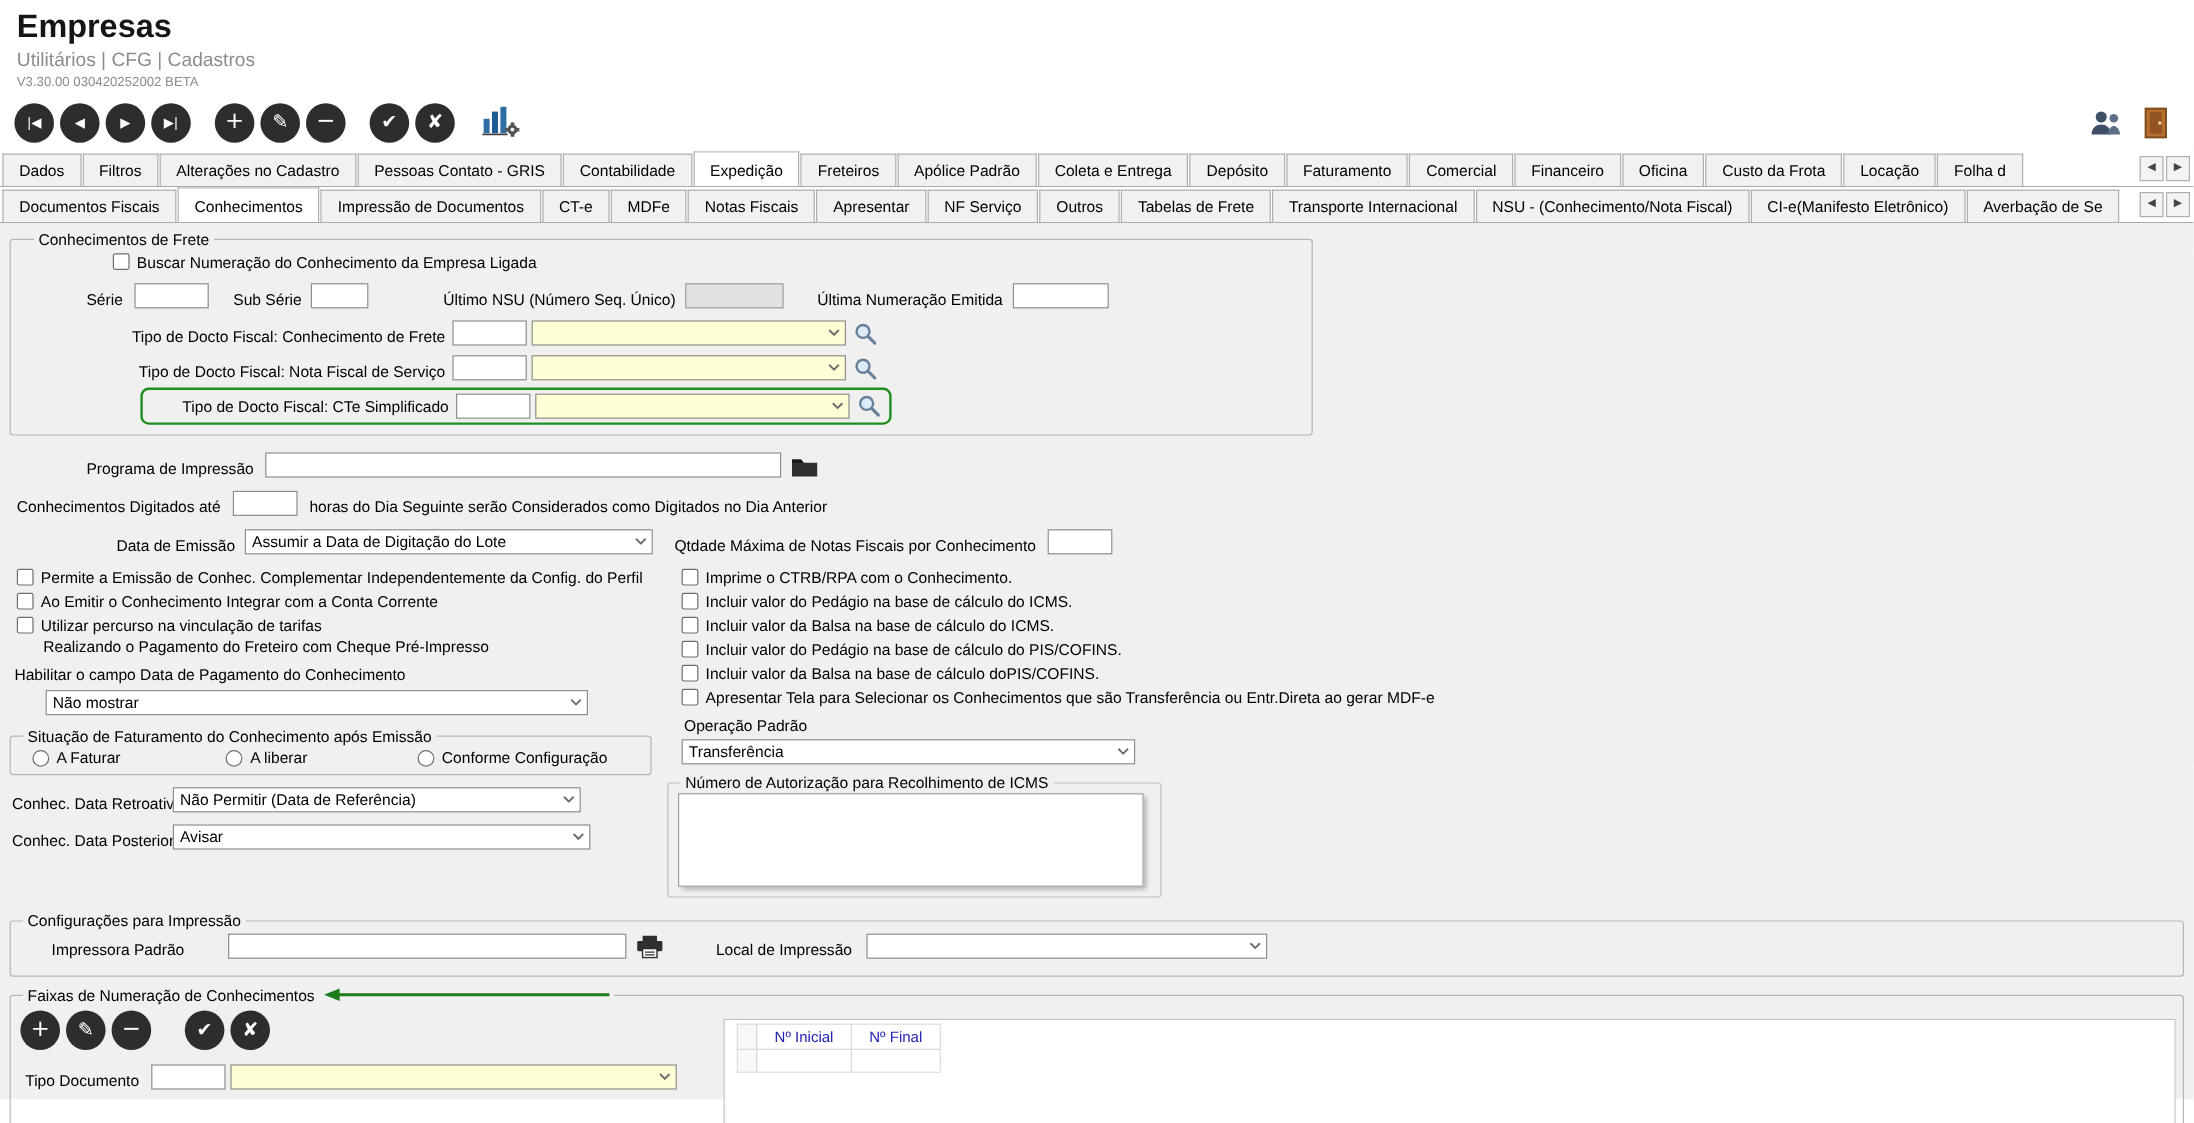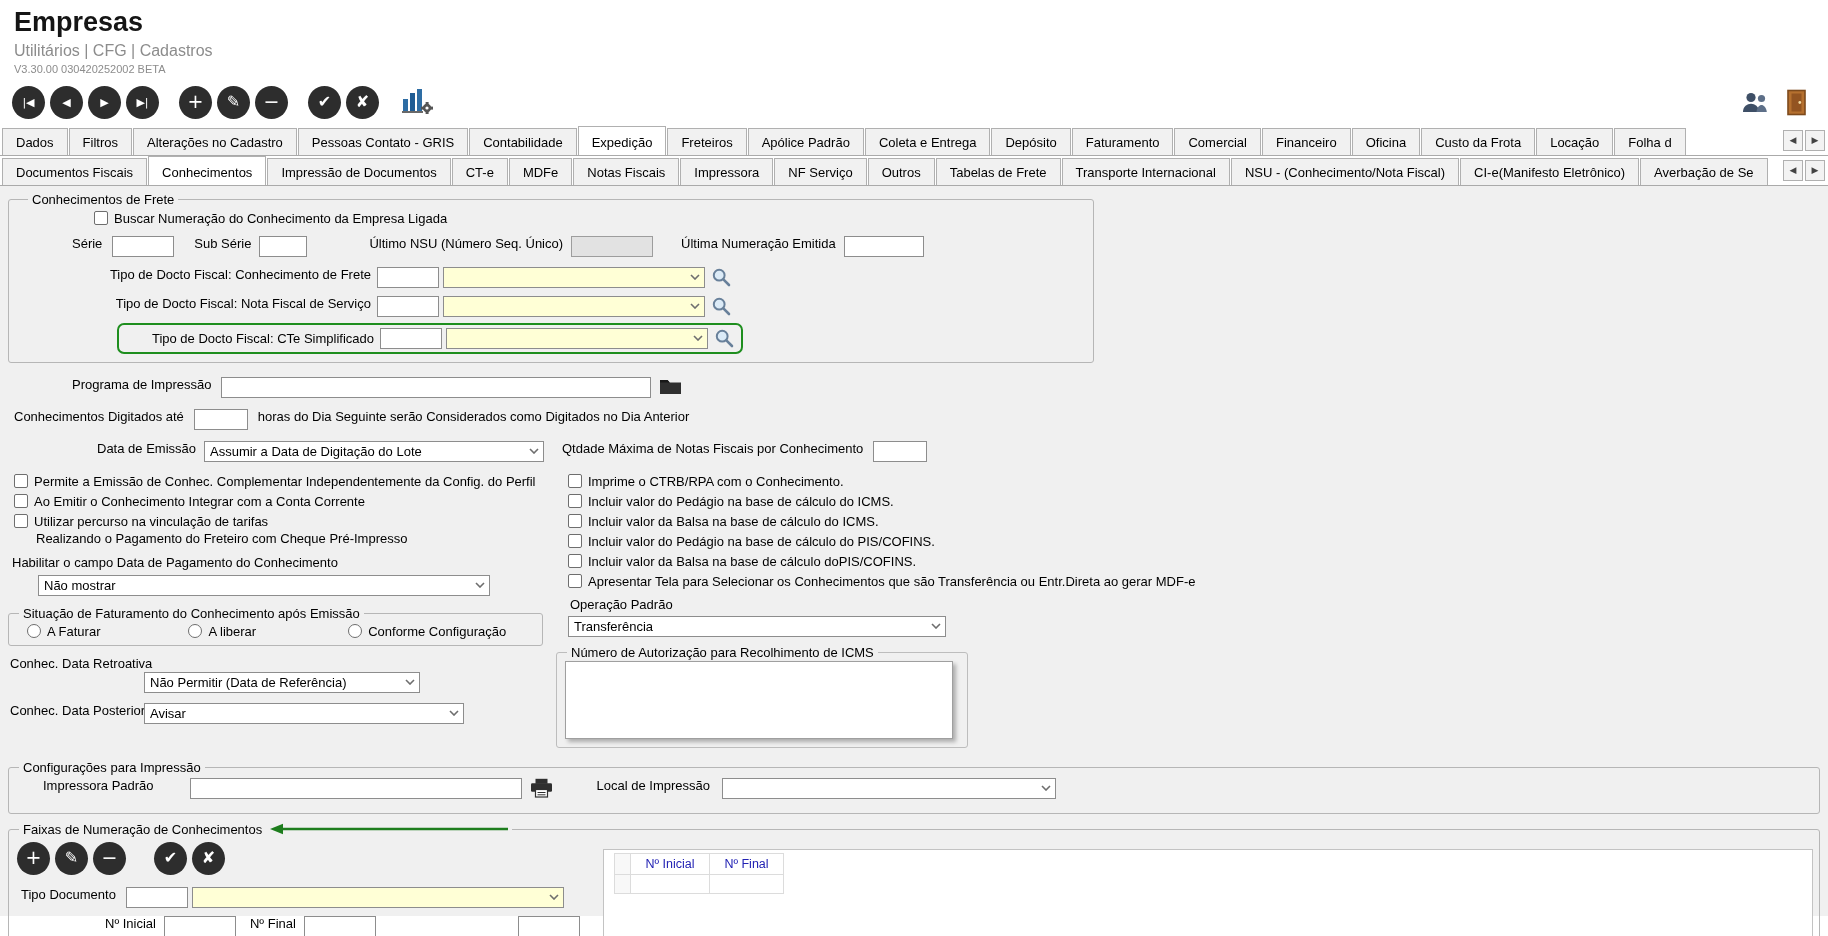--- a/index.html
+++ b/index.html
@@ -44,21 +44,21 @@
   .tab-scroll {
     width:20px; height:21px; border:1px solid #b0b0b0; background:#f3f3f3; cursor:pointer;
     font-size:9px; display:flex; align-items:center; justify-content:center; color:#444; padding:0;
     font-family:"DejaVu Sans", sans-serif;
   }
 
   
   .content { background:#f0f0f0; height:730px; padding:6px 6px 0 8px; position:relative; }
   fieldset { border:1px solid #b6b6b6; border-radius:3px; margin:0; padding:1px 8px 8px 8px; background:transparent; }
   legend { font-size:13px; padding:0 4px; margin-left:2px; }
-  .row { display:flex; align-items:flex-start; }
+  .row { display:flex; align-items:flex-end; }
   .lbl { white-space:nowrap; }
   .inp {
     height:21px; border:1px solid #8d8d8d; background:#fff; font:inherit; padding:0 4px; cursor:text;
   }
   .inp.ro { background:#e2e2e2; border-color:#9d9d9d; cursor:default; }
   .combo {
     height:21px; border:1px solid #8d8d8d; background:#fff; display:inline-flex;
     align-items:center; justify-content:space-between; padding:0 4px 0 5px; cursor:pointer; overflow:hidden;
   }
   .combo.yellow { background:#ffffd6; }
@@ -211,21 +211,21 @@
   </div>
 </div>
 
 <div class="tabstrip">
   <div class="tab">Documentos Fiscais</div>
   <div class="tab active">Conhecimentos</div>
   <div class="tab">Impressão de Documentos</div>
   <div class="tab">CT-e</div>
   <div class="tab">MDFe</div>
   <div class="tab">Notas Fiscais</div>
-  <div class="tab">Impressora</div>
+  <div class="tab">Apresentar</div>
   <div class="tab">NF Serviço</div>
   <div class="tab">Outros</div>
   <div class="tab">Tabelas de Frete</div>
   <div class="tab">Transporte Internacional</div>
   <div class="tab">NSU - (Conhecimento/Nota Fiscal)</div>
   <div class="tab">CI-e(Manifesto Eletrônico)</div>
   <div class="tab">Averbação de Se</div>
   <div class="tab-scrolls">
     <button class="tab-scroll">
         <span>◀</span>
@@ -377,30 +377,30 @@
           <span class="lbl">A Faturar</span>
           <span class="radio" style="margin-left:88px;"></span>
           <span class="lbl">A liberar</span>
           <span class="radio" style="margin-left:92px;"></span>
           <span class="lbl">Conforme Configuração</span>
         </div>
       </fieldset>
 
       <div class="row" style="margin-top:10px;">
         <span class="lbl" style="width:134px; margin-left:2px;">Conhec. Data Retroativa</span>
-        <span class="combo" style="width:276px;margin-top:16px;">
+        <span class="combo" style="width:340px;">
           <span class="val">Não Permitir (Data de Referência)</span>
           <svg width="10" height="6" viewBox="0 0 10 6">
               <polyline points="1,1 5,5 9,1" fill="none" stroke="#6e6e6e" stroke-width="1.6"></polyline>
             </svg>
         </span>
       </div>
       <div class="row" style="margin-top:10px;">
         <span class="lbl" style="width:134px; margin-left:2px;">Conhec. Data Posterior</span>
-        <span class="combo" style="width:320px;">
+        <span class="combo" style="width:348px;">
           <span class="val">Avisar</span>
           <svg width="10" height="6" viewBox="0 0 10 6">
               <polyline points="1,1 5,5 9,1" fill="none" stroke="#6e6e6e" stroke-width="1.6"></polyline>
             </svg>
         </span>
       </div>
     </div>
 
     <div class="col-right">
       <div class="cbrow" style="margin-left:12px;">

